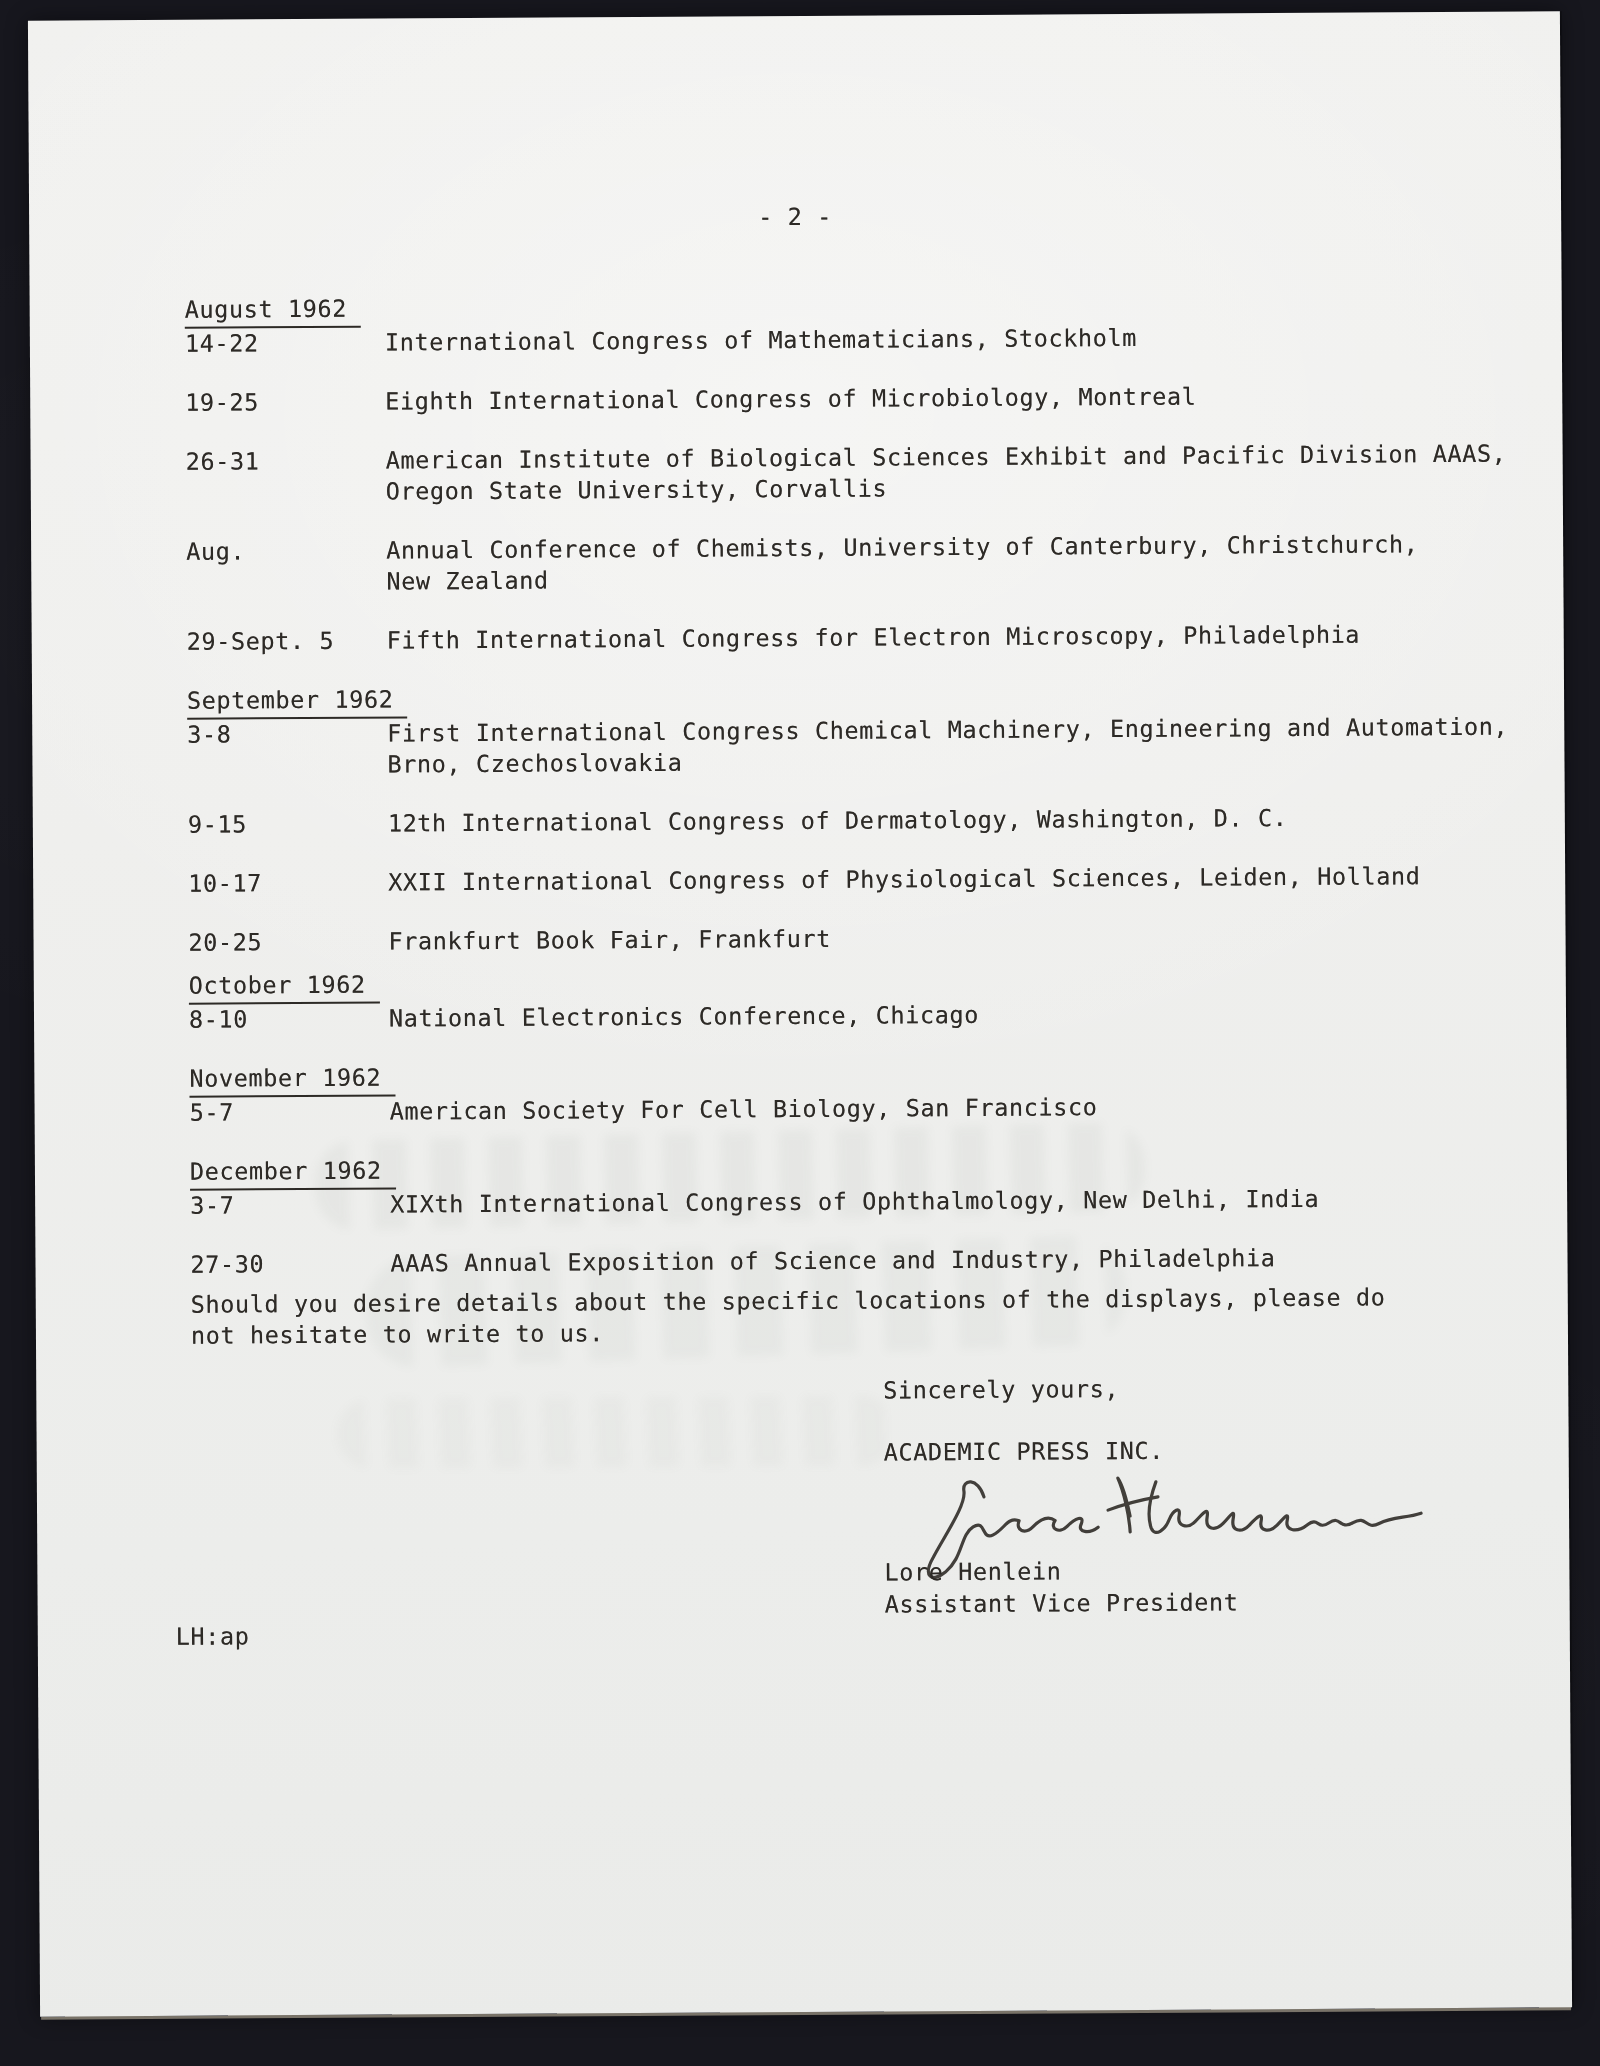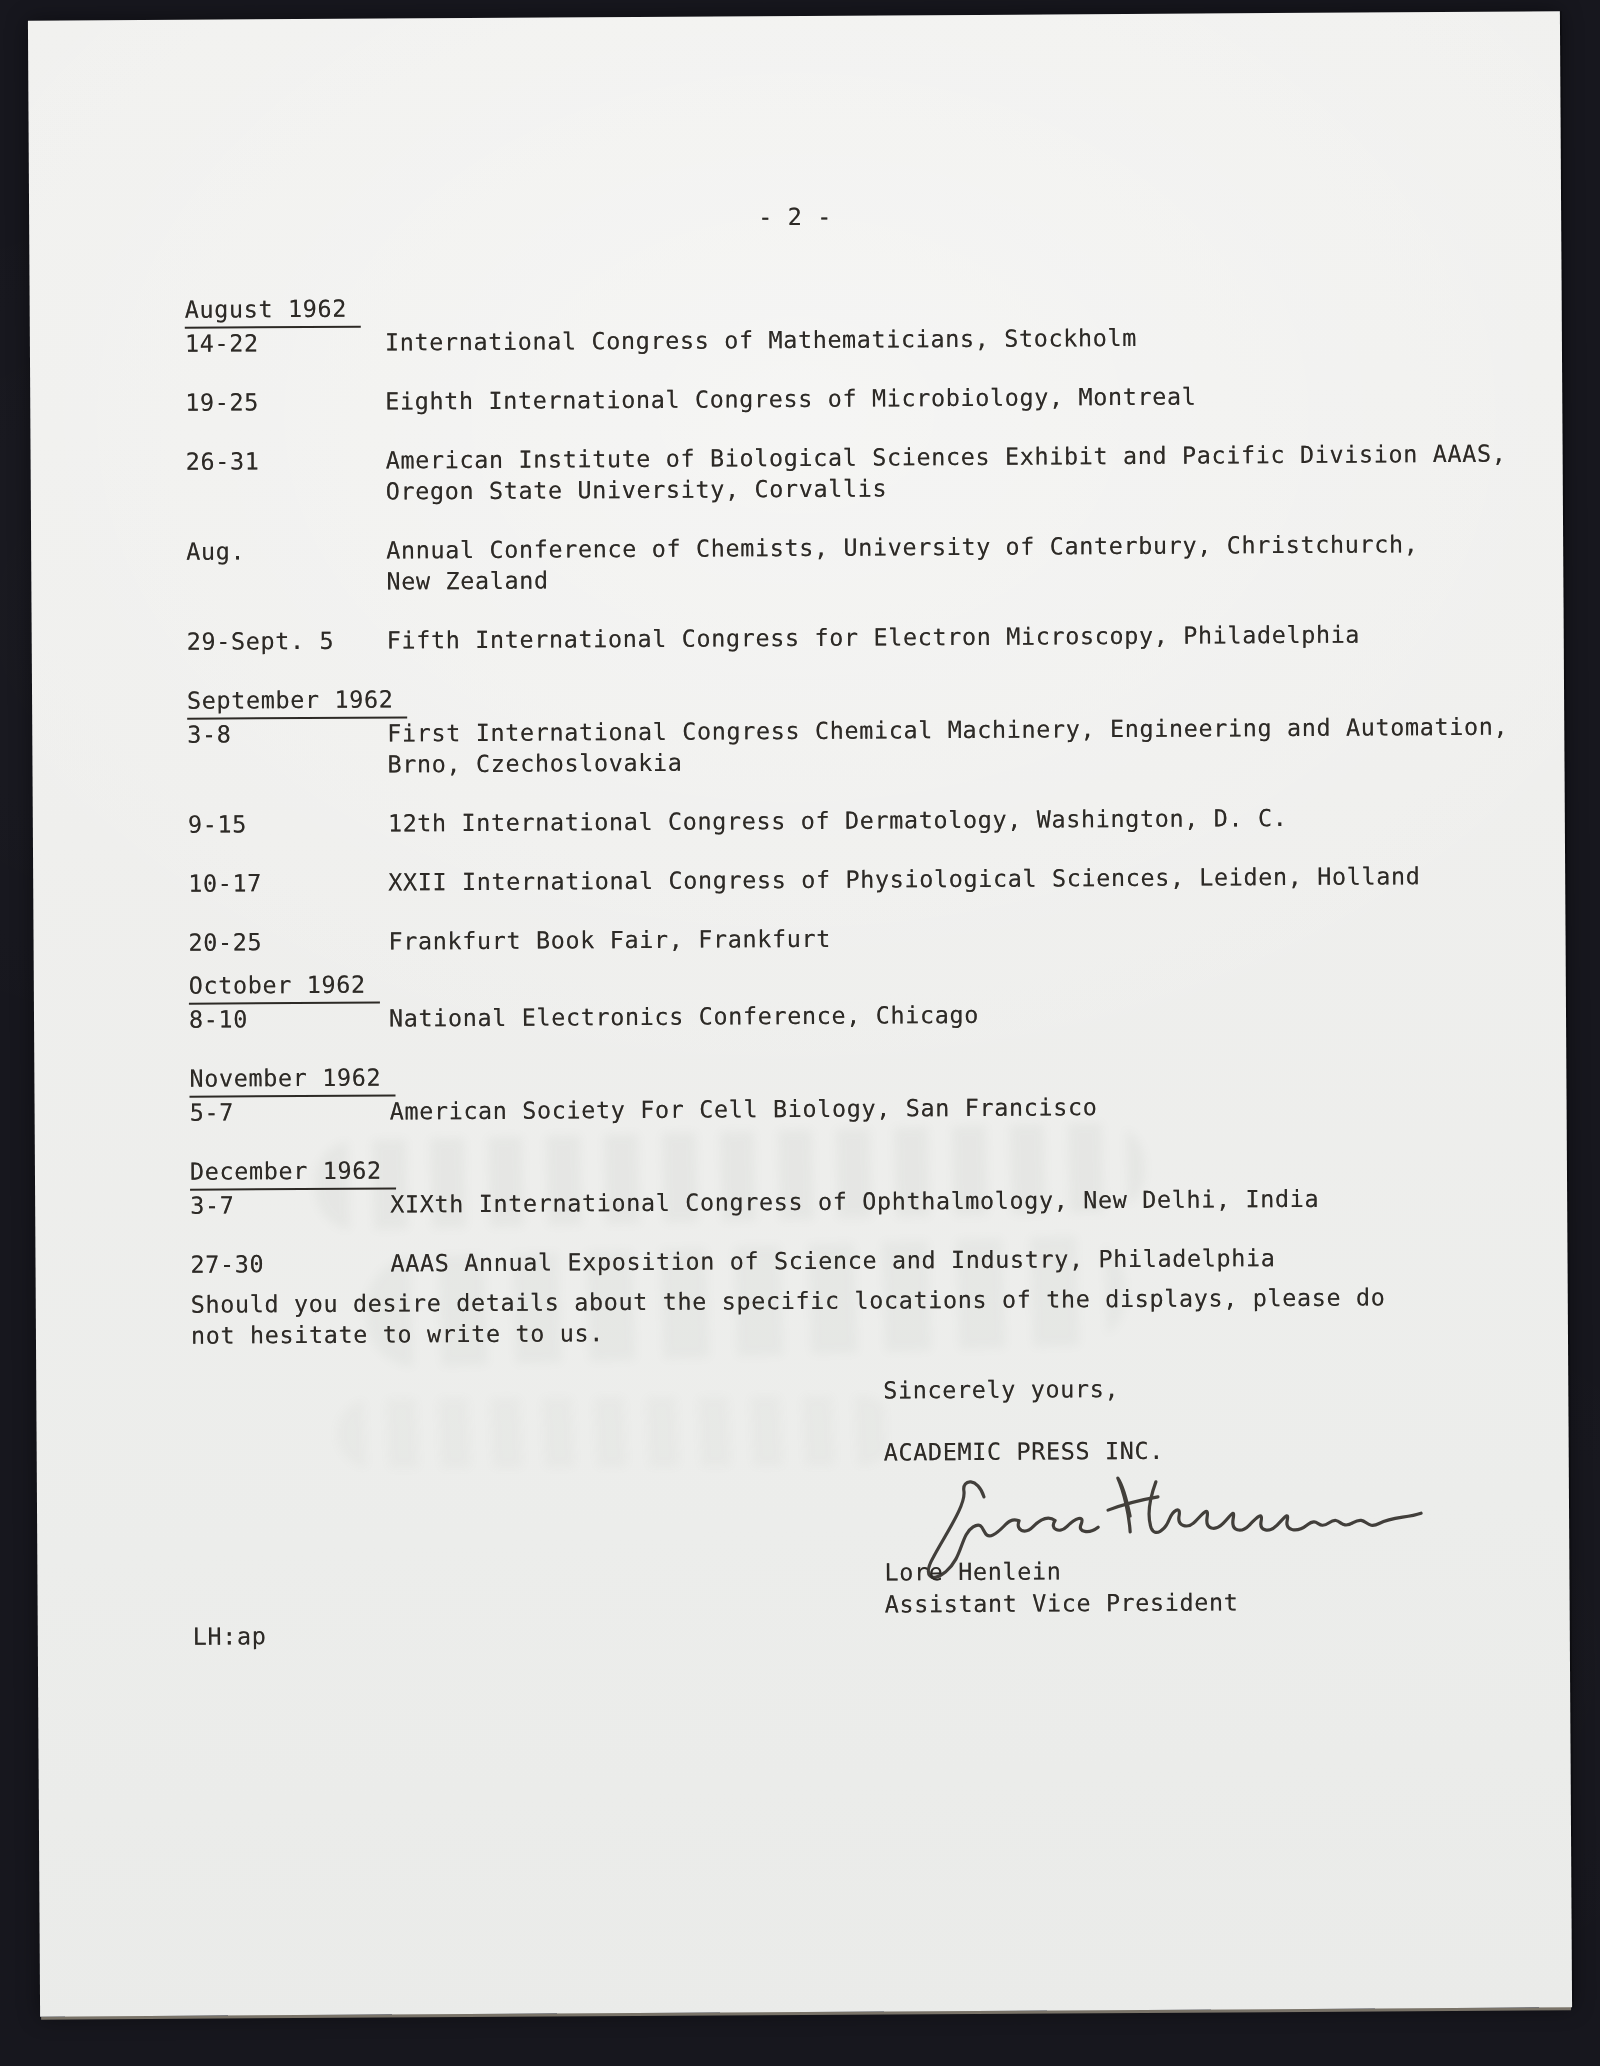--- a/index.html
+++ b/index.html
@@ -38,21 +38,21 @@
   .entry{display:flex;margin-bottom:28px;}
   .entry .date{width:200px;flex:0 0 200px;}
   .entry .desc{flex:1 1 auto;}
   .sec-tight{margin-top:-16px;}
   .closing-paragraph{position:absolute;left:155px;top:1270px;}
   .sign-col{position:absolute;left:847px;}
   .salutation{top:1360px;}
   .company{top:1422px;}
   .typed-name{top:1542px;}
   .typed-title{top:1574px;}
-  .reference{position:absolute;left:155px;top:1602px;}
+  .reference{position:absolute;left:138px;top:1602px;}
   .signature{
     position:absolute;left:835px;top:1452px;width:566px;height:118px;
   }
   
   .ghost{position:absolute;filter:blur(5px);opacity:0.07;pointer-events:none;}
   .ghost-a{left:280px;top:1115px;width:830px;height:90px;
     background:repeating-linear-gradient(90deg, rgba(120,130,120,0.9) 0 34px, transparent 34px 58px);
     border-radius:40px;transform:rotate(-1deg);}
   .ghost-b{left:330px;top:1230px;width:760px;height:110px;
     background:repeating-linear-gradient(90deg, rgba(110,125,115,0.9) 0 46px, transparent 46px 74px);

